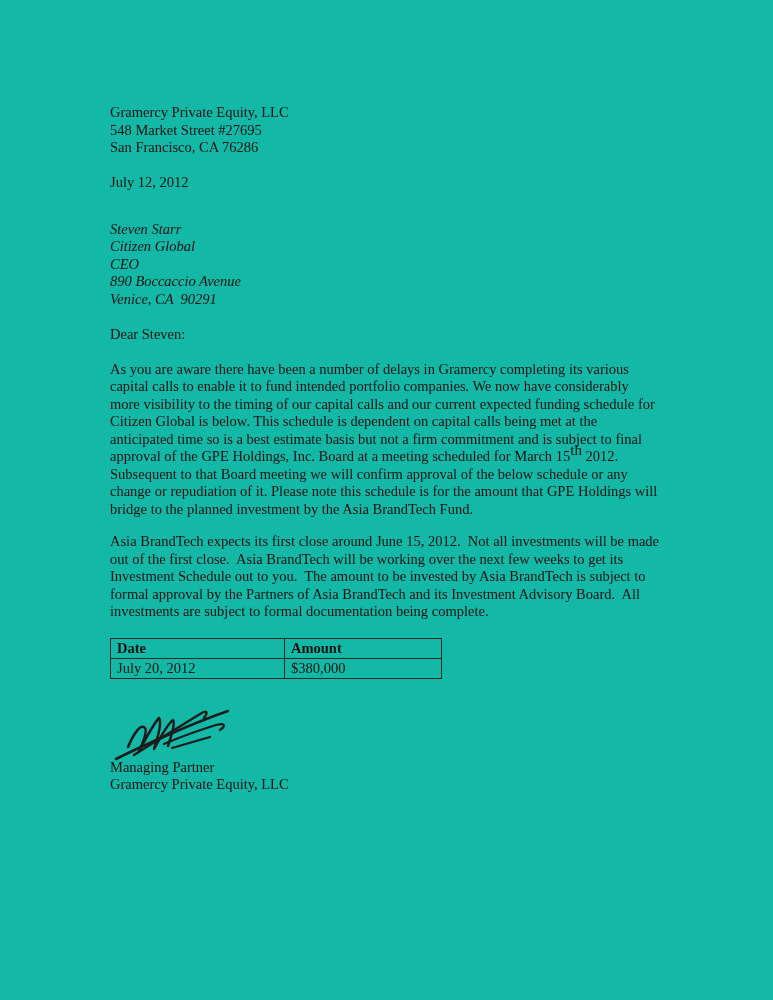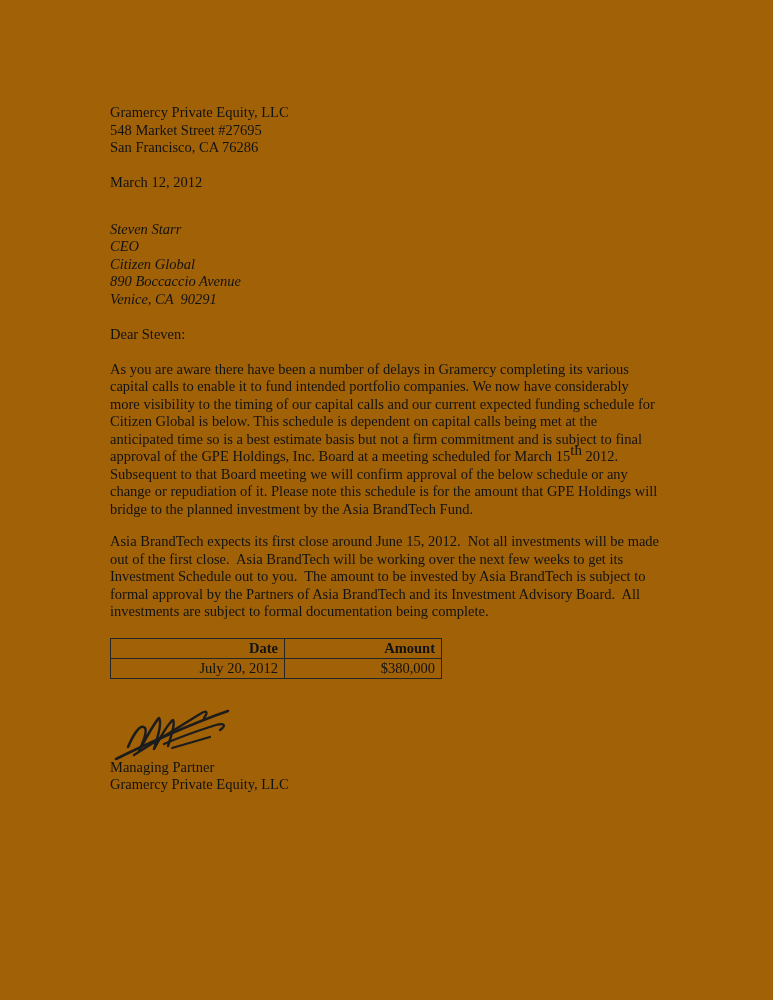--- a/index.html
+++ b/index.html
@@ -1,20 +1,20 @@
 <!DOCTYPE html>
 <html><head>
 <meta charset="utf-8">
 <style>
   html, body { margin: 0; padding: 0; background: #ffffff; }
   .page {
     position: relative;
     width: 773px;
     height: 1000px;
-    background: #a16207;
+    background: #14b8a6;
     font-family: "Liberation Serif", "DejaVu Serif", serif;
     font-size: 14.5px;
     line-height: 17.5px;
     color: #121212;
     box-sizing: border-box;
     padding: 104px 108px 0 110px;
     overflow: hidden;
   }
   .line { white-space: pre; }
   .block-date { margin-top: 17.5px; }
@@ -29,21 +29,21 @@
     vertical-align: super;
   }
   table.schedule {
     border-collapse: collapse;
     table-layout: fixed;
     width: 331px;
     margin-top: 17px;
   }
   table.schedule th, table.schedule td {
     border: 1.4px solid #262626;
-    text-align: right;
+    text-align: left;
     padding: 0 6px;
     height: 19px;
     font-size: 14.5px;
     line-height: 17px;
     overflow: hidden;
     white-space: pre;
   }
   table.schedule th { font-weight: bold; }
   col.c-date { width: 174px; }
   col.c-amount { width: 157px; }
@@ -67,26 +67,26 @@
 <body>
 
 <div class="page">
 
   <div class="block-sender">
     <div class="line">Gramercy Private Equity, LLC</div>
     <div class="line">548 Market Street #27695</div>
     <div class="line">San Francisco, CA 76286</div>
   </div>
 
-  <div class="block-date line">March 12, 2012</div>
+  <div class="block-date line">July 12, 2012</div>
 
   <div class="block-recipient">
     <div class="line">Steven Starr</div>
+    <div class="line">Citizen Global</div>
     <div class="line">CEO</div>
-    <div class="line">Citizen Global</div>
     <div class="line">890 Boccaccio Avenue</div>
     <div class="line">Venice, CA  90291</div>
   </div>
 
   <div class="block-salutation line">Dear Steven:</div>
 
   <div class="para para-1"><span>As you are aware there have been a number of delays in Gramercy completing its various capital calls to enable it to fund intended portfolio companies. We now have considerably more visibility to the timing of our capital calls and our current expected funding schedule for Citizen Global is below. This schedule is dependent on capital calls being met at the anticipated time so is a best estimate basis but not a firm commitment and is subject to final approval of the GPE Holdings, Inc. Board at a meeting scheduled for March 15</span><sup class="ord">th</sup><span> 2012. Subsequent to that Board meeting we will confirm approval of the below schedule or any change or repudiation of it. Please note this schedule is for the amount that GPE Holdings will bridge to the planned investment by the Asia BrandTech Fund.</span></div>
 
   <div class="para para-2">Asia BrandTech expects its first close around June 15, 2012.  Not all investments will be made out of the first close.  Asia BrandTech will be working over the next few weeks to get its Investment Schedule out to you.  The amount to be invested by Asia BrandTech is subject to formal approval by the Partners of Asia BrandTech and its Investment Advisory Board.  All investments are subject to formal documentation being complete.</div>
 

